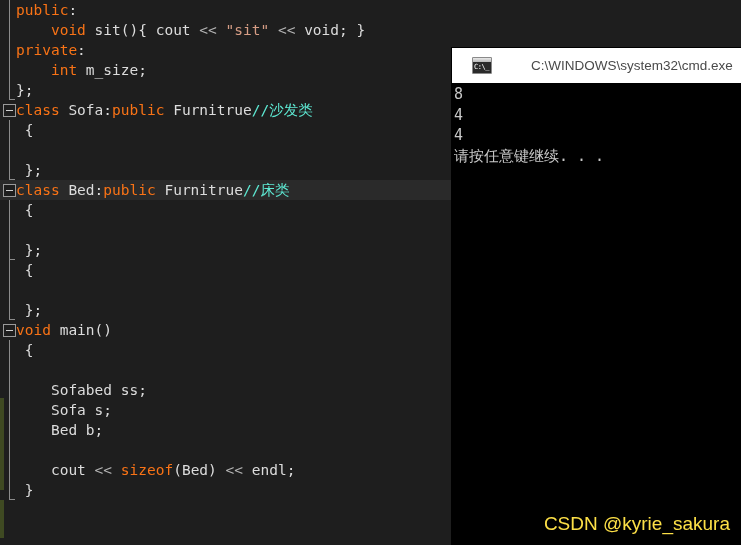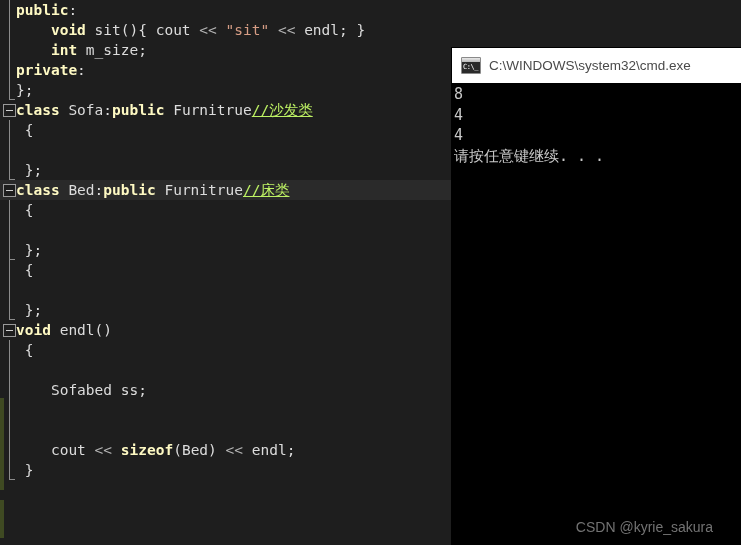--- a/index.html
+++ b/index.html
@@ -37,100 +37,101 @@
     width:7px; height:1px; background:#cfcfcf;
   }
   
   .guide {
     position:absolute; left:9px; top:0; width:1px; height:20px; background:#8c8c8c;
   }
   .guide.end::after {
     content:""; position:absolute; left:0; top:19px; width:6px; height:1px; background:#8c8c8c;
   }
 
-  .kw   { color:#fef9c3;font-weight:bold; }
+  .kw   { color:#f97316; }
   .str  { color:#d69d85; }
-  .cmt  { color:#bef264;text-decoration:underline; }
+  .cmt  { color:#5eead4; }
   .pl   { color:#dcdcdc; }
   .op   { color:#b4b4b4; }
 
   
   .console {
     position:absolute; left:452px; top:48px; width:289px; height:497px;
     background:#000; box-shadow:0 0 0 1px #000;
   }
   .console-title {
     height:35px; background:#ffffff; display:flex; align-items:center;
-    padding-left:9px; gap:8px;
+    padding-left:20px; gap:8px;
   }
   .cmd-icon {
     width:20px; height:17px; background:#2a2a2a; border:1px solid #8a8a8a;
     position:relative; flex:0 0 auto; border-radius:1px;
   }
   .cmd-icon .bar {
     position:absolute; left:0; top:0; right:0; height:4px;
     background:linear-gradient(#e8e8e8,#b8b8b8);
   }
   .cmd-icon .txt {
     position:absolute; left:1px; top:4px; right:1px; bottom:0;
     color:#ffffff; font-family:"DejaVu Sans Mono", monospace;
     font-size:7px; line-height:11px; letter-spacing:-0.5px;
   }
   .console-title-text {
     font-family:"Liberation Sans", sans-serif; font-size:13.5px;
-    color:#4a4a4a; white-space:nowrap;
+    color:#4a4a4a; white-space:nowrap;margin-left:31px;
   }
   .console-body {
     position:absolute; left:0; top:35px; right:0; bottom:0;
     background:#000; padding:1px 0 0 2px;
   }
   .console-line {
     font-family:"DejaVu Sans Mono", monospace;
     font-size:15px; line-height:20.5px; color:#c8c8c8; white-space:pre;
   }
   .watermark {
-    position:absolute; right:28px; bottom:10px;
-    font-family:"Liberation Sans", sans-serif; font-size:14px;
-    color:#737373; white-space:nowrap;
+    position:absolute; right:11px; bottom:10px;
+    font-family:"Liberation Sans", sans-serif; font-size:19px;
+    color:#fde047; white-space:nowrap;
   }
 </style>
 </head>
 <body>
 
 <div id="root">
 
   <div class="editor">
 
     <div class="change-track">
         <div class="chg" style="top: 398px; height: 92px; background: rgb(63, 74, 34);"></div>
         <div class="chg" style="top: 500px; height: 38px; background: rgb(63, 74, 34);"></div>
       </div>
 
     <div class="code">
         <div class="line"><span class="guide"></span><span class="ln-text"><span class="kw">public</span><span class="pl">:</span></span></div>
-        <div class="line"><span class="guide"></span><span class="ln-text"><span class="pl">    </span><span class="kw">void</span><span class="pl"> sit(){ cout </span><span class="op">&lt;&lt;</span><span class="pl"> </span><span class="str">"sit"</span><span class="pl"> </span><span class="op">&lt;&lt;</span><span class="pl"> endl; }</span></span></div>
+        <div class="line"><span class="guide"></span><span class="ln-text"><span class="pl">    </span><span class="kw">void</span><span class="pl"> sit(){ cout </span><span class="op">&lt;&lt;</span><span class="pl"> </span><span class="str">"sit"</span><span class="pl"> </span><span class="op">&lt;&lt;</span><span class="pl"> void; }</span></span></div>
+        <div class="line"><span class="guide"></span><span class="ln-text"><span class="kw">private</span><span class="pl">:</span></span></div>
         <div class="line"><span class="guide"></span><span class="ln-text"><span class="pl">    </span><span class="kw">int</span><span class="pl"> m_size;</span></span></div>
-        <div class="line"><span class="guide"></span><span class="ln-text"><span class="kw">private</span><span class="pl">:</span></span></div>
         <div class="line"><span class="guide end"></span><span class="ln-text"><span class="pl">};</span></span></div>
         <div class="line"><span class="fold"></span><span class="ln-text"><span class="kw">class</span><span class="pl"> Sofa:</span><span class="kw">public</span><span class="pl"> Furnitrue</span><span class="cmt">//沙发类</span></span></div>
         <div class="line"><span class="guide"></span><span class="ln-text"><span class="pl"> {</span></span></div>
         <div class="line"><span class="guide"></span><span class="ln-text"><span class="pl"></span></span></div>
         <div class="line"><span class="guide end"></span><span class="ln-text"><span class="pl"> };</span></span></div>
         <div class="line cur"><span class="fold"></span><span class="ln-text"><span class="kw">class</span><span class="pl"> Bed:</span><span class="kw">public</span><span class="pl"> Furnitrue</span><span class="cmt">//床类</span></span></div>
         <div class="line"><span class="guide"></span><span class="ln-text"><span class="pl"> {</span></span></div>
         <div class="line"><span class="guide"></span><span class="ln-text"><span class="pl"></span></span></div>
         <div class="line"><span class="guide end"></span><span class="ln-text"><span class="pl"> };</span></span></div>
         <div class="line"><span class="guide"></span><span class="ln-text"><span class="pl"> {</span></span></div>
         <div class="line"><span class="guide"></span><span class="ln-text"><span class="pl"></span></span></div>
         <div class="line"><span class="guide end"></span><span class="ln-text"><span class="pl"> };</span></span></div>
-        <div class="line"><span class="fold"></span><span class="ln-text"><span class="kw">void</span><span class="pl"> endl()</span></span></div>
+        <div class="line"><span class="fold"></span><span class="ln-text"><span class="kw">void</span><span class="pl"> main()</span></span></div>
         <div class="line"><span class="guide"></span><span class="ln-text"><span class="pl"> {</span></span></div>
         <div class="line"><span class="guide"></span><span class="ln-text"><span class="pl"></span></span></div>
         <div class="line"><span class="guide"></span><span class="ln-text"><span class="pl">    Sofabed ss;</span></span></div>
-        <div class="line"><span class="guide"></span></div>
+        <div class="line"><span class="guide"></span><span class="ln-text"><span class="pl">    Sofa s;</span></span></div>
+        <div class="line"><span class="guide"></span><span class="ln-text"><span class="pl">    Bed b;</span></span></div>
         <div class="line"><span class="guide"></span><span class="ln-text"><span class="pl"></span></span></div>
         <div class="line"><span class="guide"></span><span class="ln-text"><span class="pl">    cout </span><span class="op">&lt;&lt;</span><span class="pl"> </span><span class="kw">sizeof</span><span class="pl">(Bed) </span><span class="op">&lt;&lt;</span><span class="pl"> endl;</span></span></div>
         <div class="line"><span class="guide end"></span><span class="ln-text"><span class="pl"> }</span></span></div>
       </div>
   </div>
 
   <div class="console">
     <div class="console-title">
       <span class="cmd-icon">
         <span class="bar"></span>

